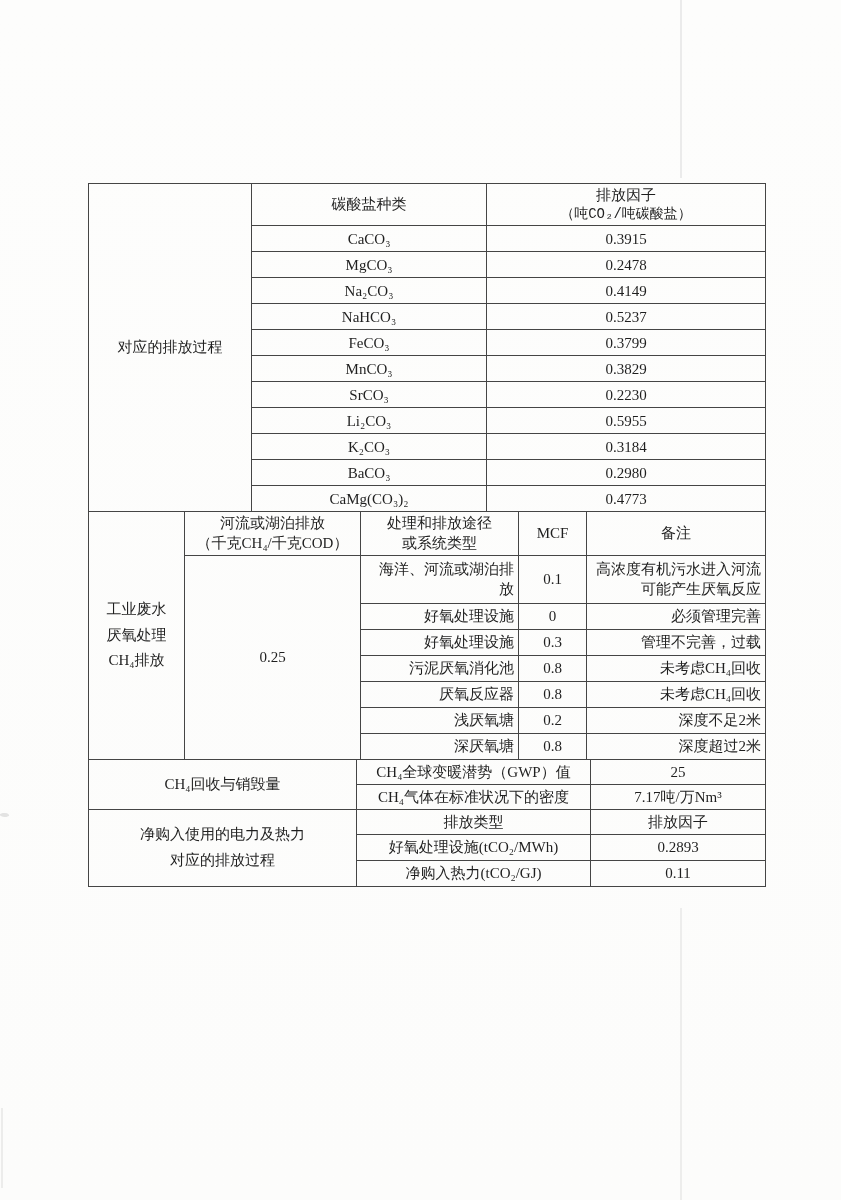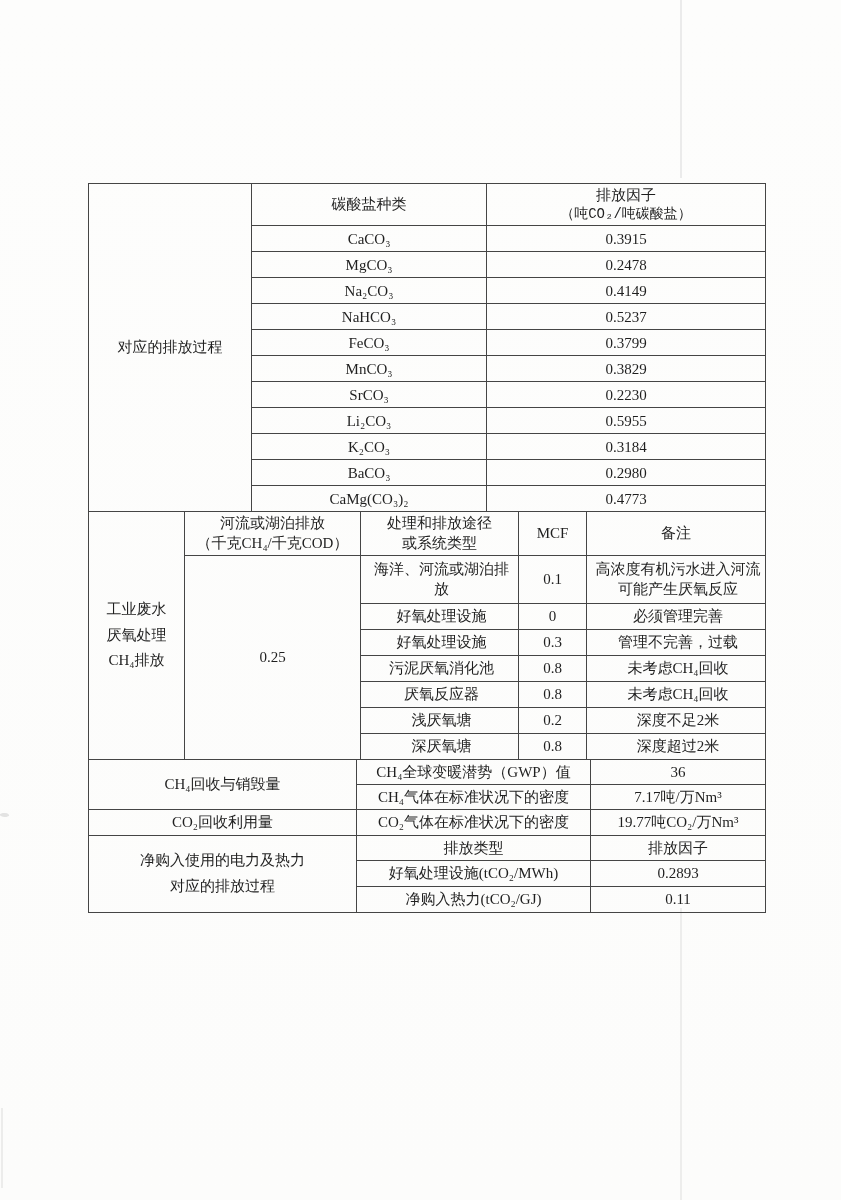--- a/index.html
+++ b/index.html
@@ -26,21 +26,21 @@
   table + table{margin-top:-1px;}
   td{
     border:1px solid #454545;
     text-align:center;vertical-align:middle;
     font-size:15px;line-height:1.35;
     padding:1px 4px;overflow:hidden;
   }
   tr.h40{height:40px;} tr.h42{height:42px;} tr.h48{height:48px;}
   tr.h26{height:26px;} tr.h25{height:25px;}
   .small{font-size:14px;font-family:Liberation Mono, monospace;}
-  .left{text-align:center;padding-left:8px;}
+  .left{text-align:right;padding-left:8px;}
   .lbl div{line-height:1.7;}
 </style>
 </head>
 <body>
 
 <div class="page">
 
   <div class="artifact fold-top"></div>
   <div class="artifact fold-bottom"></div>
   <div class="artifact edge-scratch"></div>
@@ -178,43 +178,29 @@
     <table>
       <colgroup>
           <col style="width:268px">
           <col style="width:234px">
           <col style="width:175px">
         </colgroup>
       <tbody>
           <tr class="h25">
         <td rowspan="2">CH₄回收与销毁量</td>
         <td>CH₄全球变暖潜势（GWP）值</td>
-        <td>36</td>
+        <td>25</td>
       </tr>
       <tr class="h25">
         <td>CH₄气体在标准状况下的密度</td>
         <td>7.17吨/万Nm³</td>
       </tr>
     </tbody>
       </table>
 
-    <table>
-      <colgroup>
-          <col style="width:268px">
-          <col style="width:234px">
-          <col style="width:175px">
-        </colgroup>
-      <tbody>
-          <tr class="h26">
-        <td>CO₂回收利用量</td>
-        <td>CO₂气体在标准状况下的密度</td>
-        <td>19.77吨CO₂/万Nm³</td>
-      </tr>
-    </tbody>
-      </table>
 
     <table>
       <colgroup>
           <col style="width:268px">
           <col style="width:234px">
           <col style="width:175px">
         </colgroup>
       <tbody>
           <tr class="h25">
         <td rowspan="3" class="lbl">

